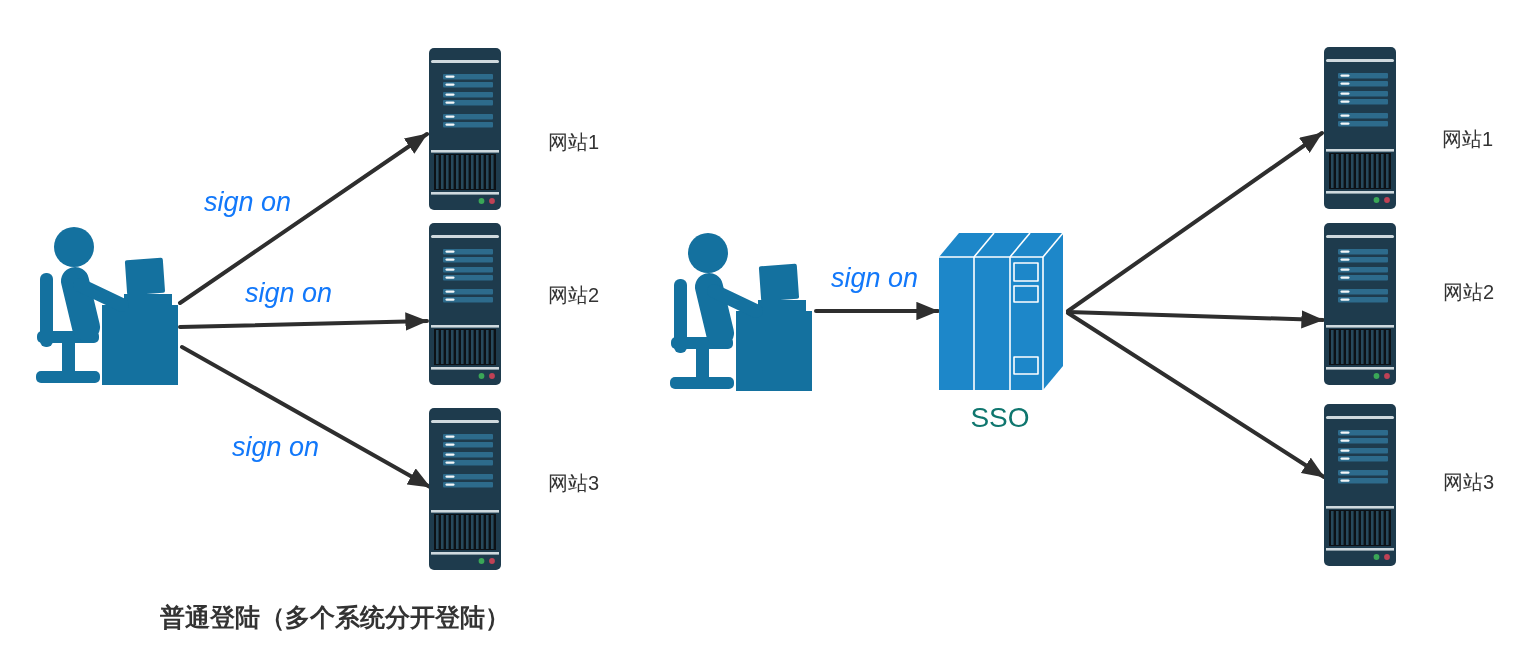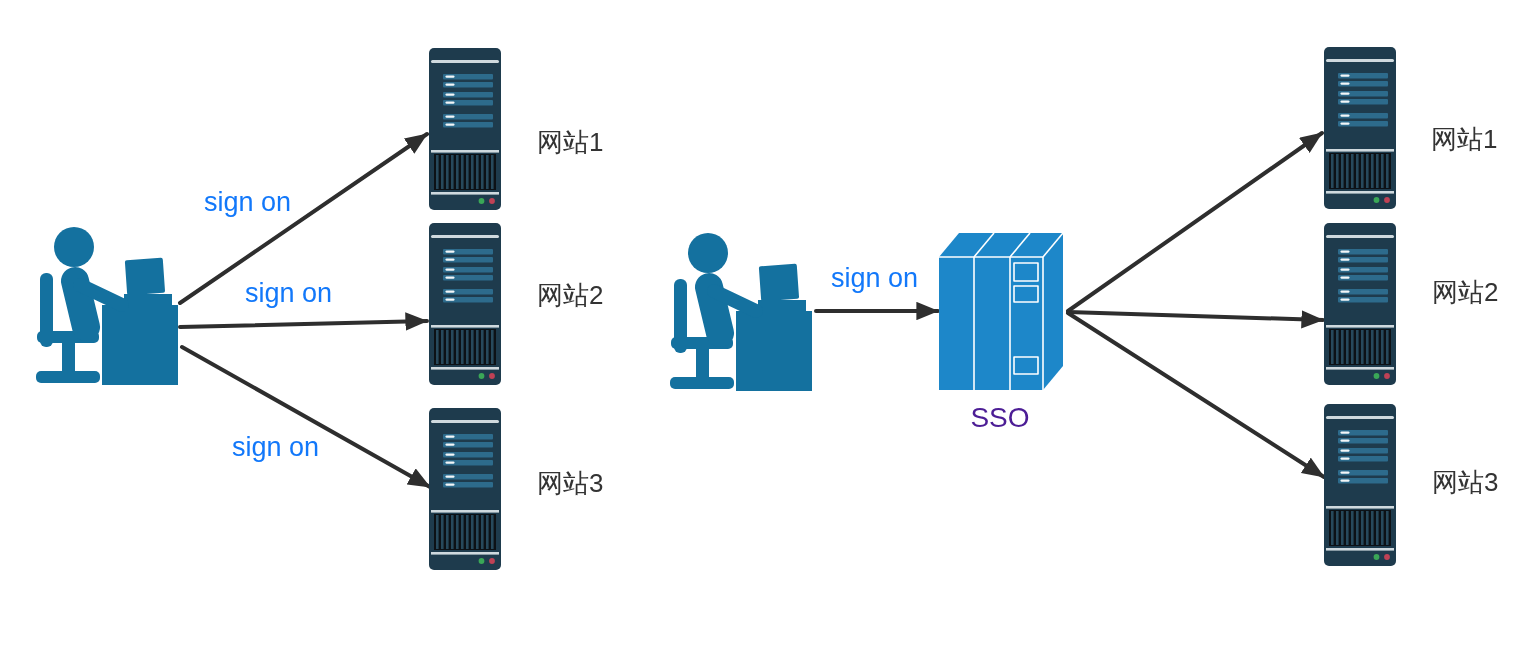--- a/index.html
+++ b/index.html
@@ -4,28 +4,28 @@
 <style>
   html,body{margin:0;padding:0;background:#ffffff;}
   .canvas{
     position:relative;width:1536px;height:650px;background:#ffffff;overflow:hidden;
     font-family:"Liberation Sans","DejaVu Sans",sans-serif;
   }
   .abs{position:absolute;}
   .layer{position:absolute;left:0;top:0;}
   .signon{
     position:absolute;font-size:27px;line-height:30px;color:#1278fa;
-    font-weight:400;white-space:nowrap;
+    font-weight:400;white-space:nowrap;font-style:italic;
   }
   .weblabel{
-    position:absolute;font-size:26px;line-height:30px;color:#333333;
-    font-weight:400;white-space:nowrap;
+    position:absolute;font-size:20px;line-height:30px;color:#333333;
+    font-weight:400;white-space:nowrap;margin-left:11px;
   }
   .ssolabel{
-    position:absolute;font-size:28px;line-height:32px;color:#4c1d95;
+    position:absolute;font-size:28px;line-height:32px;color:#0f766e;
     text-align:center;white-space:nowrap;
   }
   .caption{
     position:absolute;font-size:25px;line-height:34px;color:#333333;
     font-weight:600;text-align:center;white-space:nowrap;
   }
 </style>
 </head>
 <body>
 
@@ -125,20 +125,21 @@
     </svg>
 
   <div class="signon" style="left:204px;top:187px">sign on</div>
   <div class="signon" style="left:245px;top:278px">sign on</div>
   <div class="signon" style="left:232px;top:432px">sign on</div>
 
   <div class="weblabel" style="left:537px;top:127px">网站1</div>
   <div class="weblabel" style="left:537px;top:280px">网站2</div>
   <div class="weblabel" style="left:537px;top:468px">网站3</div>
 
+  <div class="caption" style="left:85px;top:600px;width:500px">普通登陆（多个系统分开登陆）</div>
 
   <svg class="abs" style="left:664px;top:221px" width="150" height="170">
       <use href="#sym-person"></use>
     </svg>
 
   <div class="signon" style="left:831px;top:263px">sign on</div>
 
   <svg class="abs" style="left:925px;top:225px" width="150" height="175" viewBox="0 0 150 175">
     <polygon points="14,165 14,32 34,8 138,8 138,141 118,165" fill="#1d87c9"></polygon>
     <g stroke="#ffffff" stroke-width="1.6" fill="none" stroke-linejoin="round">

